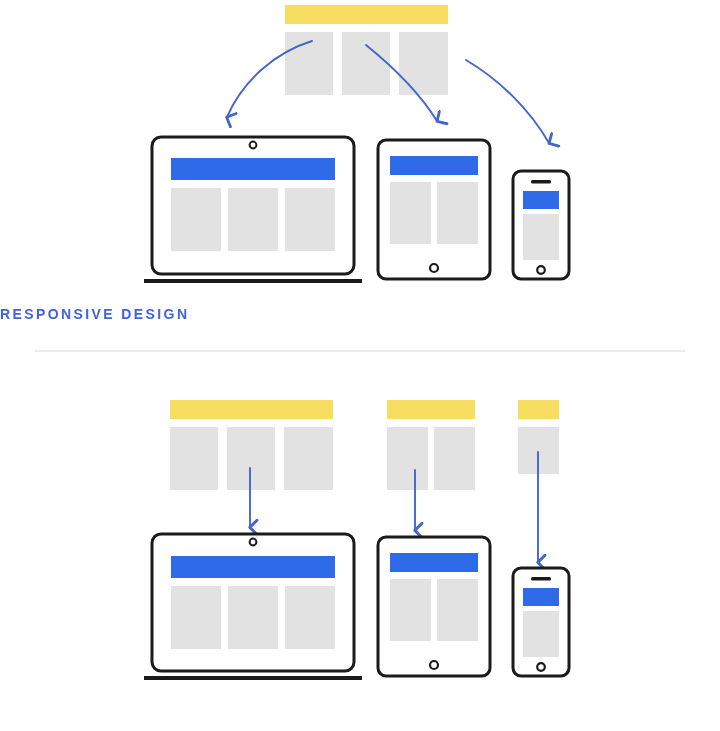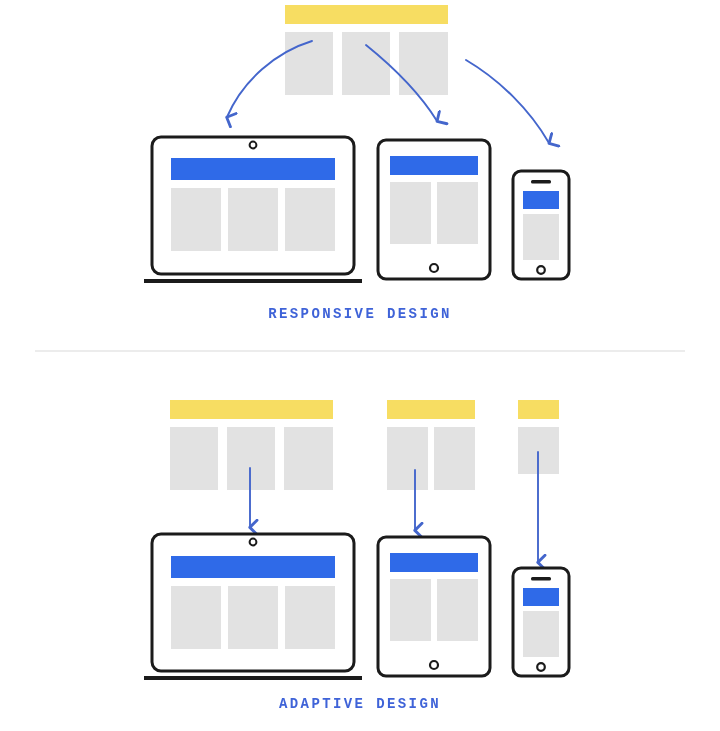--- a/index.html
+++ b/index.html
@@ -23,22 +23,21 @@
   .svg-root {
     position: absolute;
     top: 0;
     left: 0;
     width: 720px;
     height: 731px;
   }
   .caption {
     position: absolute;
     width: 100%;
-    text-align: center;
-    font-family: Liberation Mono, monospace;
+    font-family: Liberation Sans, sans-serif;
     font-size: 14px;
     font-weight: bold;
     letter-spacing: 2.4px;
     color: #3f63d8;
     user-select: none;
   }
   #caption-responsive { top: 306px; }
   #caption-adaptive { top: 696px; }
 </style>
 </head>
@@ -147,15 +146,14 @@
         <rect x="531" y="577" width="20" height="3.4" rx="1.5" fill="#1b1b1b"></rect>
         <rect x="523" y="588" width="36" height="18" fill="#2f6ae8"></rect>
         <rect x="523" y="611" width="36" height="46" fill="#e2e2e2"></rect>
         <circle cx="541" cy="667" r="3.8" fill="#ffffff" stroke="#1b1b1b" stroke-width="2.2"></circle>
       </g>
     </g>
   </svg>
 
   <div class="caption" id="caption-responsive">RESPONSIVE DESIGN</div>
 
-  <div class="caption" id="caption-adaptive">ADAPTIVE DESIGN</div>
 
 </div>
 
 </body></html>

